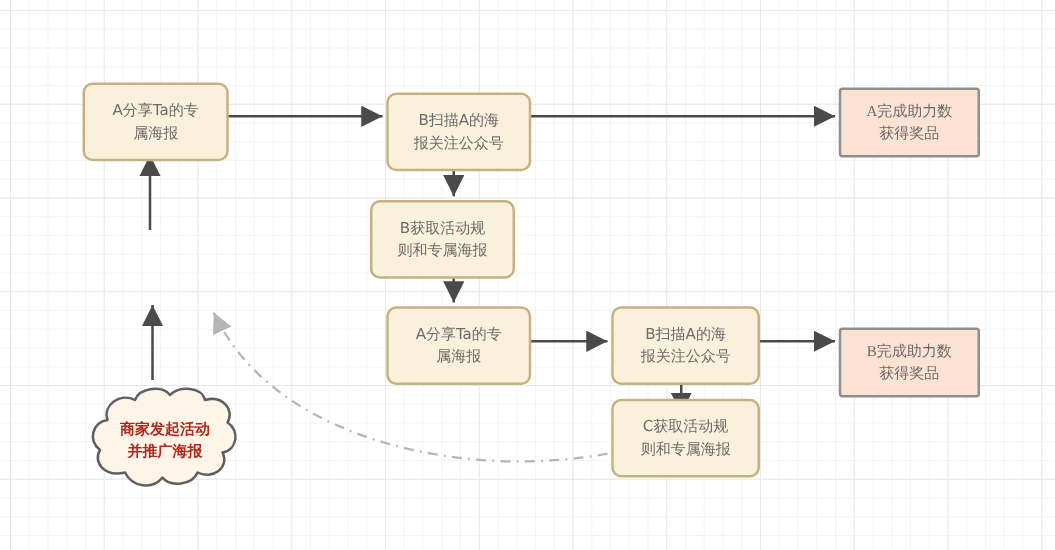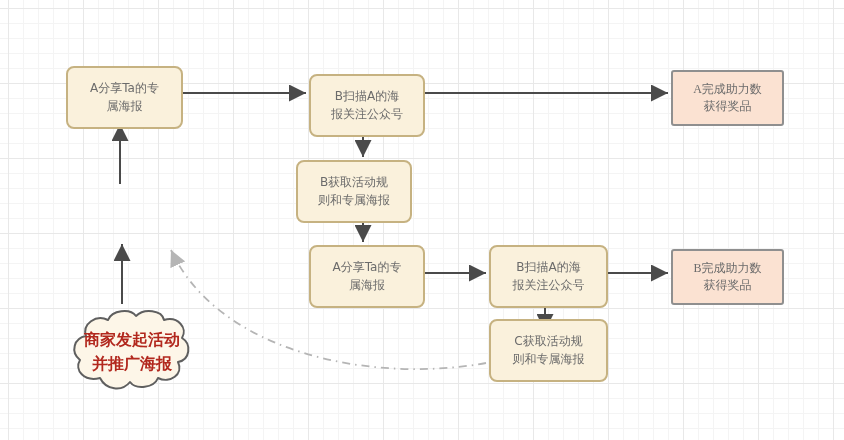--- a/index.html
+++ b/index.html
@@ -41,21 +41,21 @@
     border: 2px solid #8f8f8f;
     border-radius: 3px;
     font-family: Liberation Serif, serif;
   }
   .cloud { position: absolute; }
   .cloud svg { position: absolute; left: 0; top: 0; }
   .cloud-label {
     position: absolute; left: 0; top: 0; right: 0; bottom: 0;
     display: flex; align-items: center; justify-content: center;
     text-align: center;
-    font-size: 16px; font-weight: bold; line-height: 1.5;
+    font-size: 12px; font-weight: bold; line-height: 1.5;
     color: #b2281e;
     white-space: pre-line;
   }
 </style>
 </head>
 <body>
 
 <div class="canvas">
 
   <svg class="edges" width="844" height="440" viewBox="0 0 844 440">
@@ -92,21 +92,21 @@
   <div class="node process" style="left:296px; top:160px; width:108px; height:55px">B获取活动规
 则和专属海报</div>
 
 
   <div class="node process" style="left:309px; top:245px; width:108px; height:55px">A分享Ta的专
 属海报</div>
 
   <div class="node process" style="left:489px; top:245px; width:111px; height:55px">B扫描A的海
 报关注公众号</div>
 
-  <div class="node reward" style="left:671px; top:249px; width:105px; height:48px">B完成助力数
+  <div class="node reward" style="left:671px; top:262px; width:105px; height:48px">B完成助力数
 获得奖品</div>
 
   <div class="node process" style="left:489px; top:319px; width:111px; height:55px">C获取活动规
 则和专属海报</div>
 
   <div class="cloud" style="left:70px; top:306px; width:124px; height:92px">
     <svg width="124" height="92" viewBox="0 0 124 92">
       <path d="M 30 72
                C 14 76, 4 64, 10 54
                C 0 46, 4 32, 16 30

